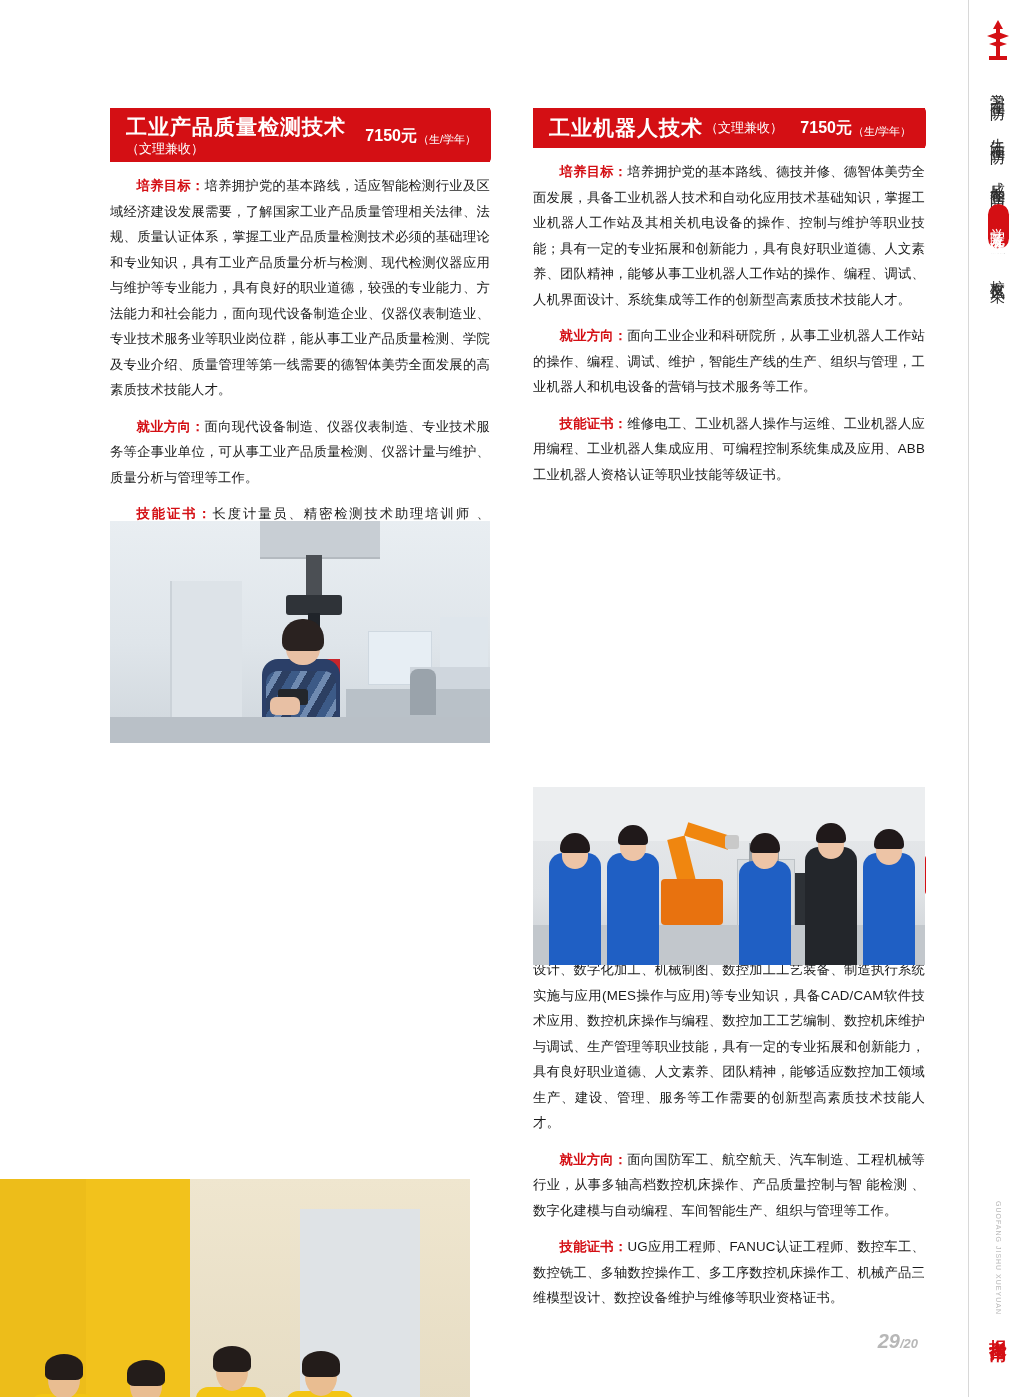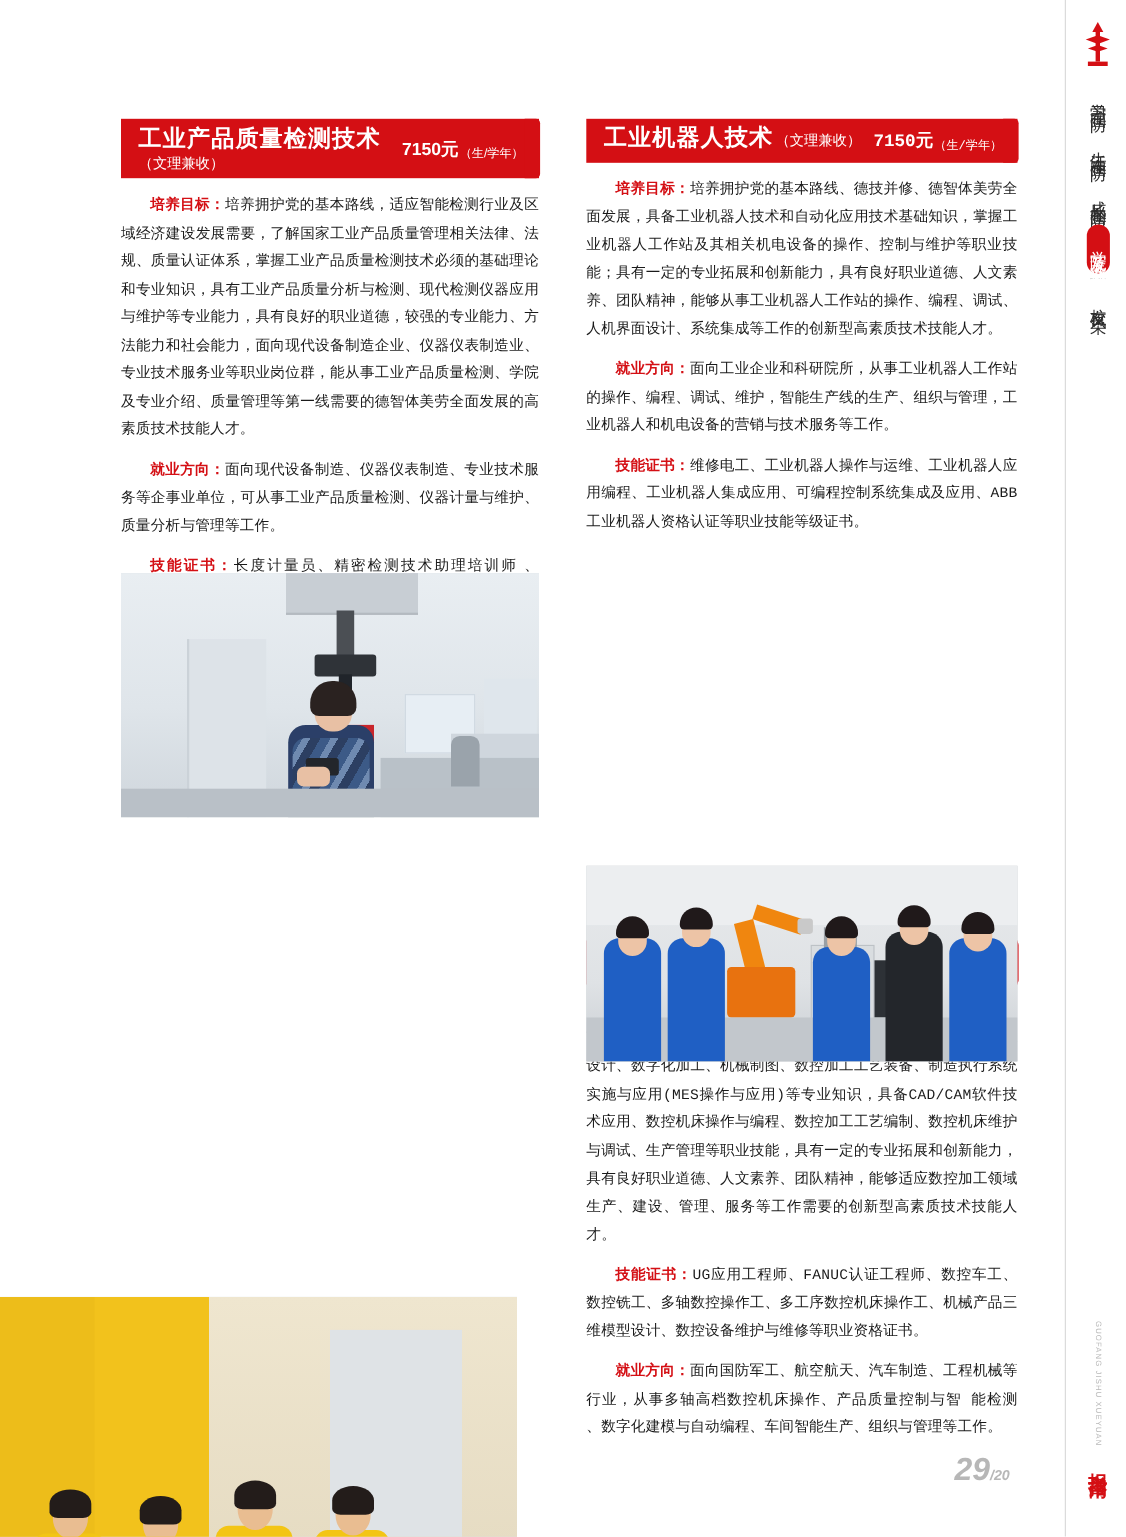--- a/index.html
+++ b/index.html
@@ -58,21 +58,21 @@
   .rail-guide{
     writing-mode:vertical-rl;text-orientation:upright;
     font-size:17px;font-weight:bold;color:#d40f14;letter-spacing:2px;
   }
   .rail-dots{
     writing-mode:vertical-rl;font-size:12px;color:#d40f14;margin-top:10px;letter-spacing:2px;
   }
 
   
   .col-left{position:absolute;left:110px;top:108px;width:380px;}
-  .col-right{position:absolute;left:533px;top:108px;width:392px;font-family:Liberation Mono, monospace;}
+  .col-right{position:absolute;left:533px;top:108px;width:392px;}
 
   
   .banner{
     background:#d40f14;color:#fff;position:relative;
     display:flex;align-items:center;
     padding:7px 14px 7px 16px;
     box-sizing:border-box;
   }
   .banner.two-line{padding-bottom:4px;padding-top:6px;}
   .banner .title{
@@ -157,21 +157,21 @@
   .p3 .doorw{left:300px;top:30px;width:120px;height:200px;background:#dfe3e6;}
   .p3 .pg{position:absolute;background:#f3c515;border-radius:12px 12px 0 0;}
   .p3 .ph{position:absolute;background:#e9bd91;border-radius:50%;}
   .p3 .phr{position:absolute;background:#231c1a;border-radius:50% 50% 20% 20%;}
 
   
   .pageno{
     position:absolute;right:106px;bottom:44px;
     color:#b7b7b7;font-style:italic;font-weight:bold;
   }
-  .pageno .cur{font-size:29px;}
+  .pageno .cur{font-size:20px;}
   .pageno .tot{font-size:13px;}
 </style>
 </head>
 <body>
 
 <div class="page">
 
   <div class="col-left">
 
     <div class="banner two-line">
@@ -228,24 +228,24 @@
         <span class="amount">7150元</span>
         <span class="unit">（生/学年）</span>
       </div>
       <div class="tail"></div>
     </div>
 
     <p class="para indent">
       <span class="lead">培养目标：</span><span>培养拥护党的基本路线、德技并修、德智体美劳全面发展，适应智能制造产业及区域经济建设发展需要，掌握数字化设计、数字化加工、机械制图、数控加工工艺装备、制造执行系统实施与应用(MES操作与应用)等专业知识，具备CAD/CAM软件技术应用、数控机床操作与编程、数控加工工艺编制、数控机床维护与调试、生产管理等职业技能，具有一定的专业拓展和创新能力，具有良好职业道德、人文素养、团队精神，能够适应数控加工领域生产、建设、管理、服务等工作需要的创新型高素质技术技能人才。</span>
     </p>
     <p class="para indent">
+      <span class="lead">就业方向：</span><span>面向国防军工、航空航天、汽车制造、工程机械等行业，从事多轴高档数控机床操作、产品质量控制与智 能检测 、数字化建模与自动编程、车间智能生产、组织与管理等工作。</span>
+    </p>
+    <p class="para indent">
       <span class="lead">技能证书：</span><span>UG应用工程师、FANUC认证工程师、数控车工、数控铣工、多轴数控操作工、多工序数控机床操作工、机械产品三维模型设计、数控设备维护与维修等职业资格证书。</span>
-    </p>
-    <p class="para indent">
-      <span class="lead">就业方向：</span><span>面向国防军工、航空航天、汽车制造、工程机械等行业，从事多轴高档数控机床操作、产品质量控制与智 能检测 、数字化建模与自动编程、车间智能生产、组织与管理等工作。</span>
     </p>
   </div>
 
   <div class="photo p1">
     <div class="wall"></div>
       <div class="pillar"></div>
       <div class="duct"></div>
     <div class="arm"></div>
       <div class="armhead"></div>
       <div class="armtip"></div>

